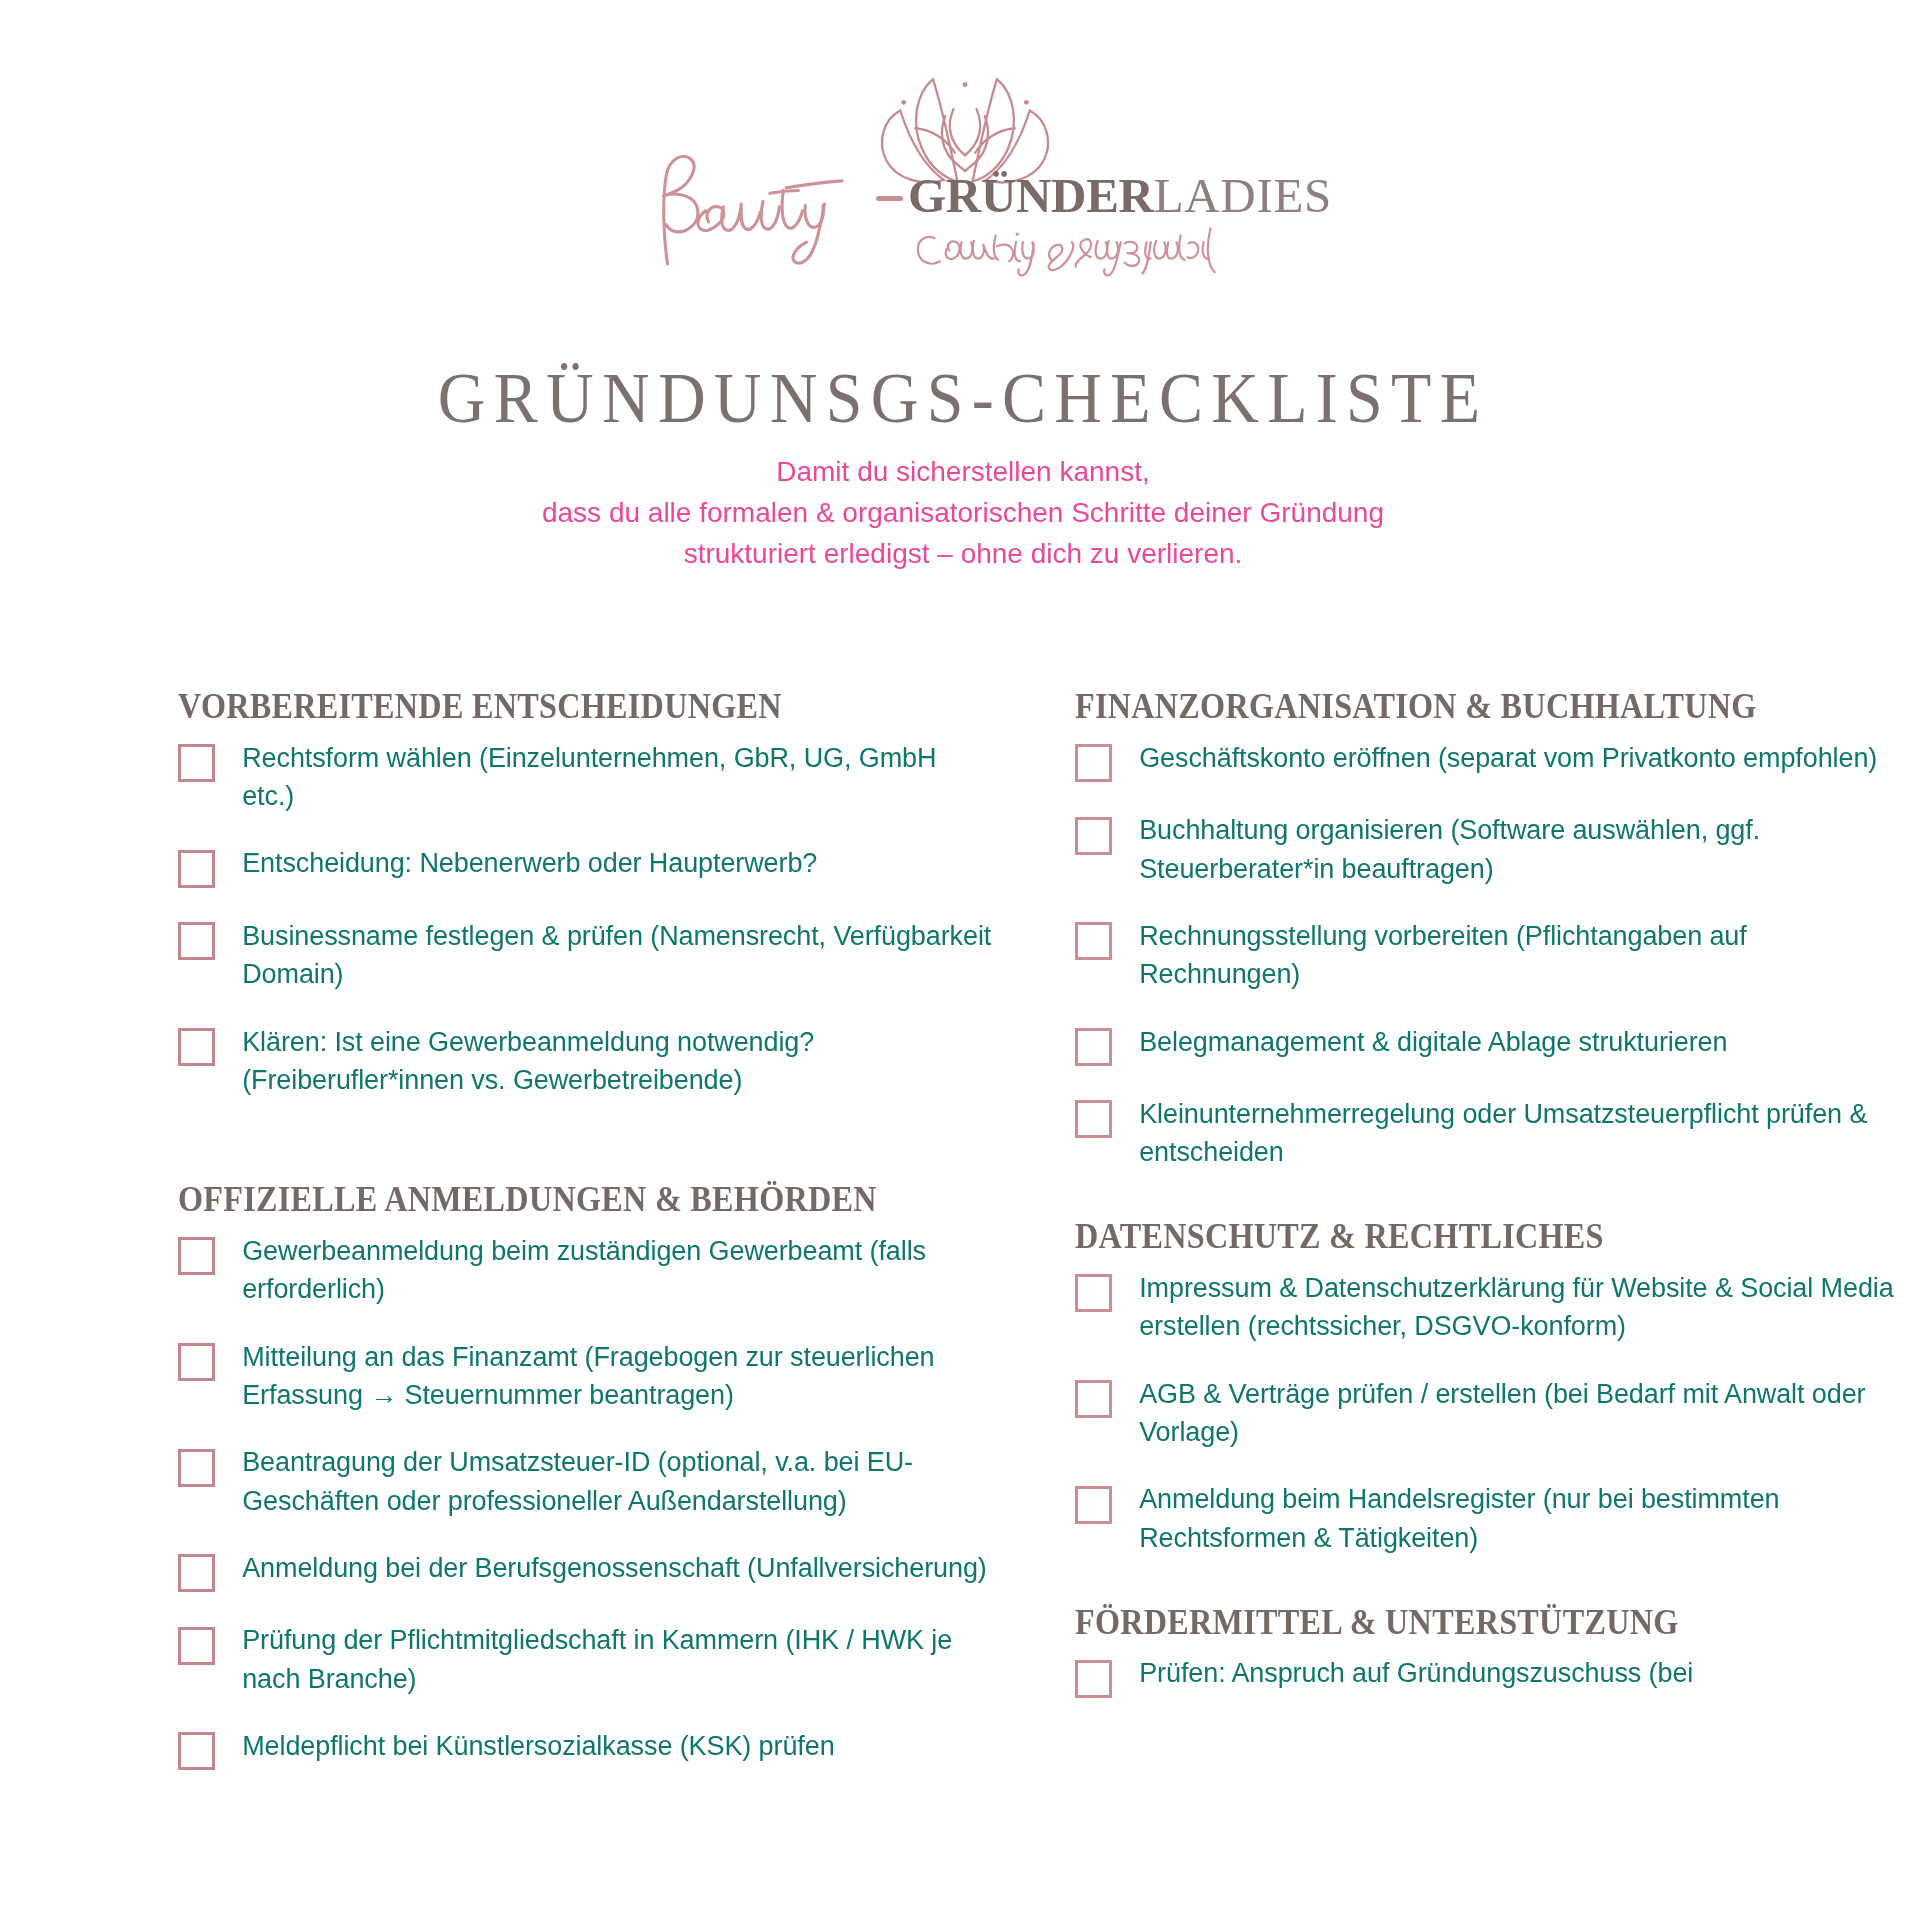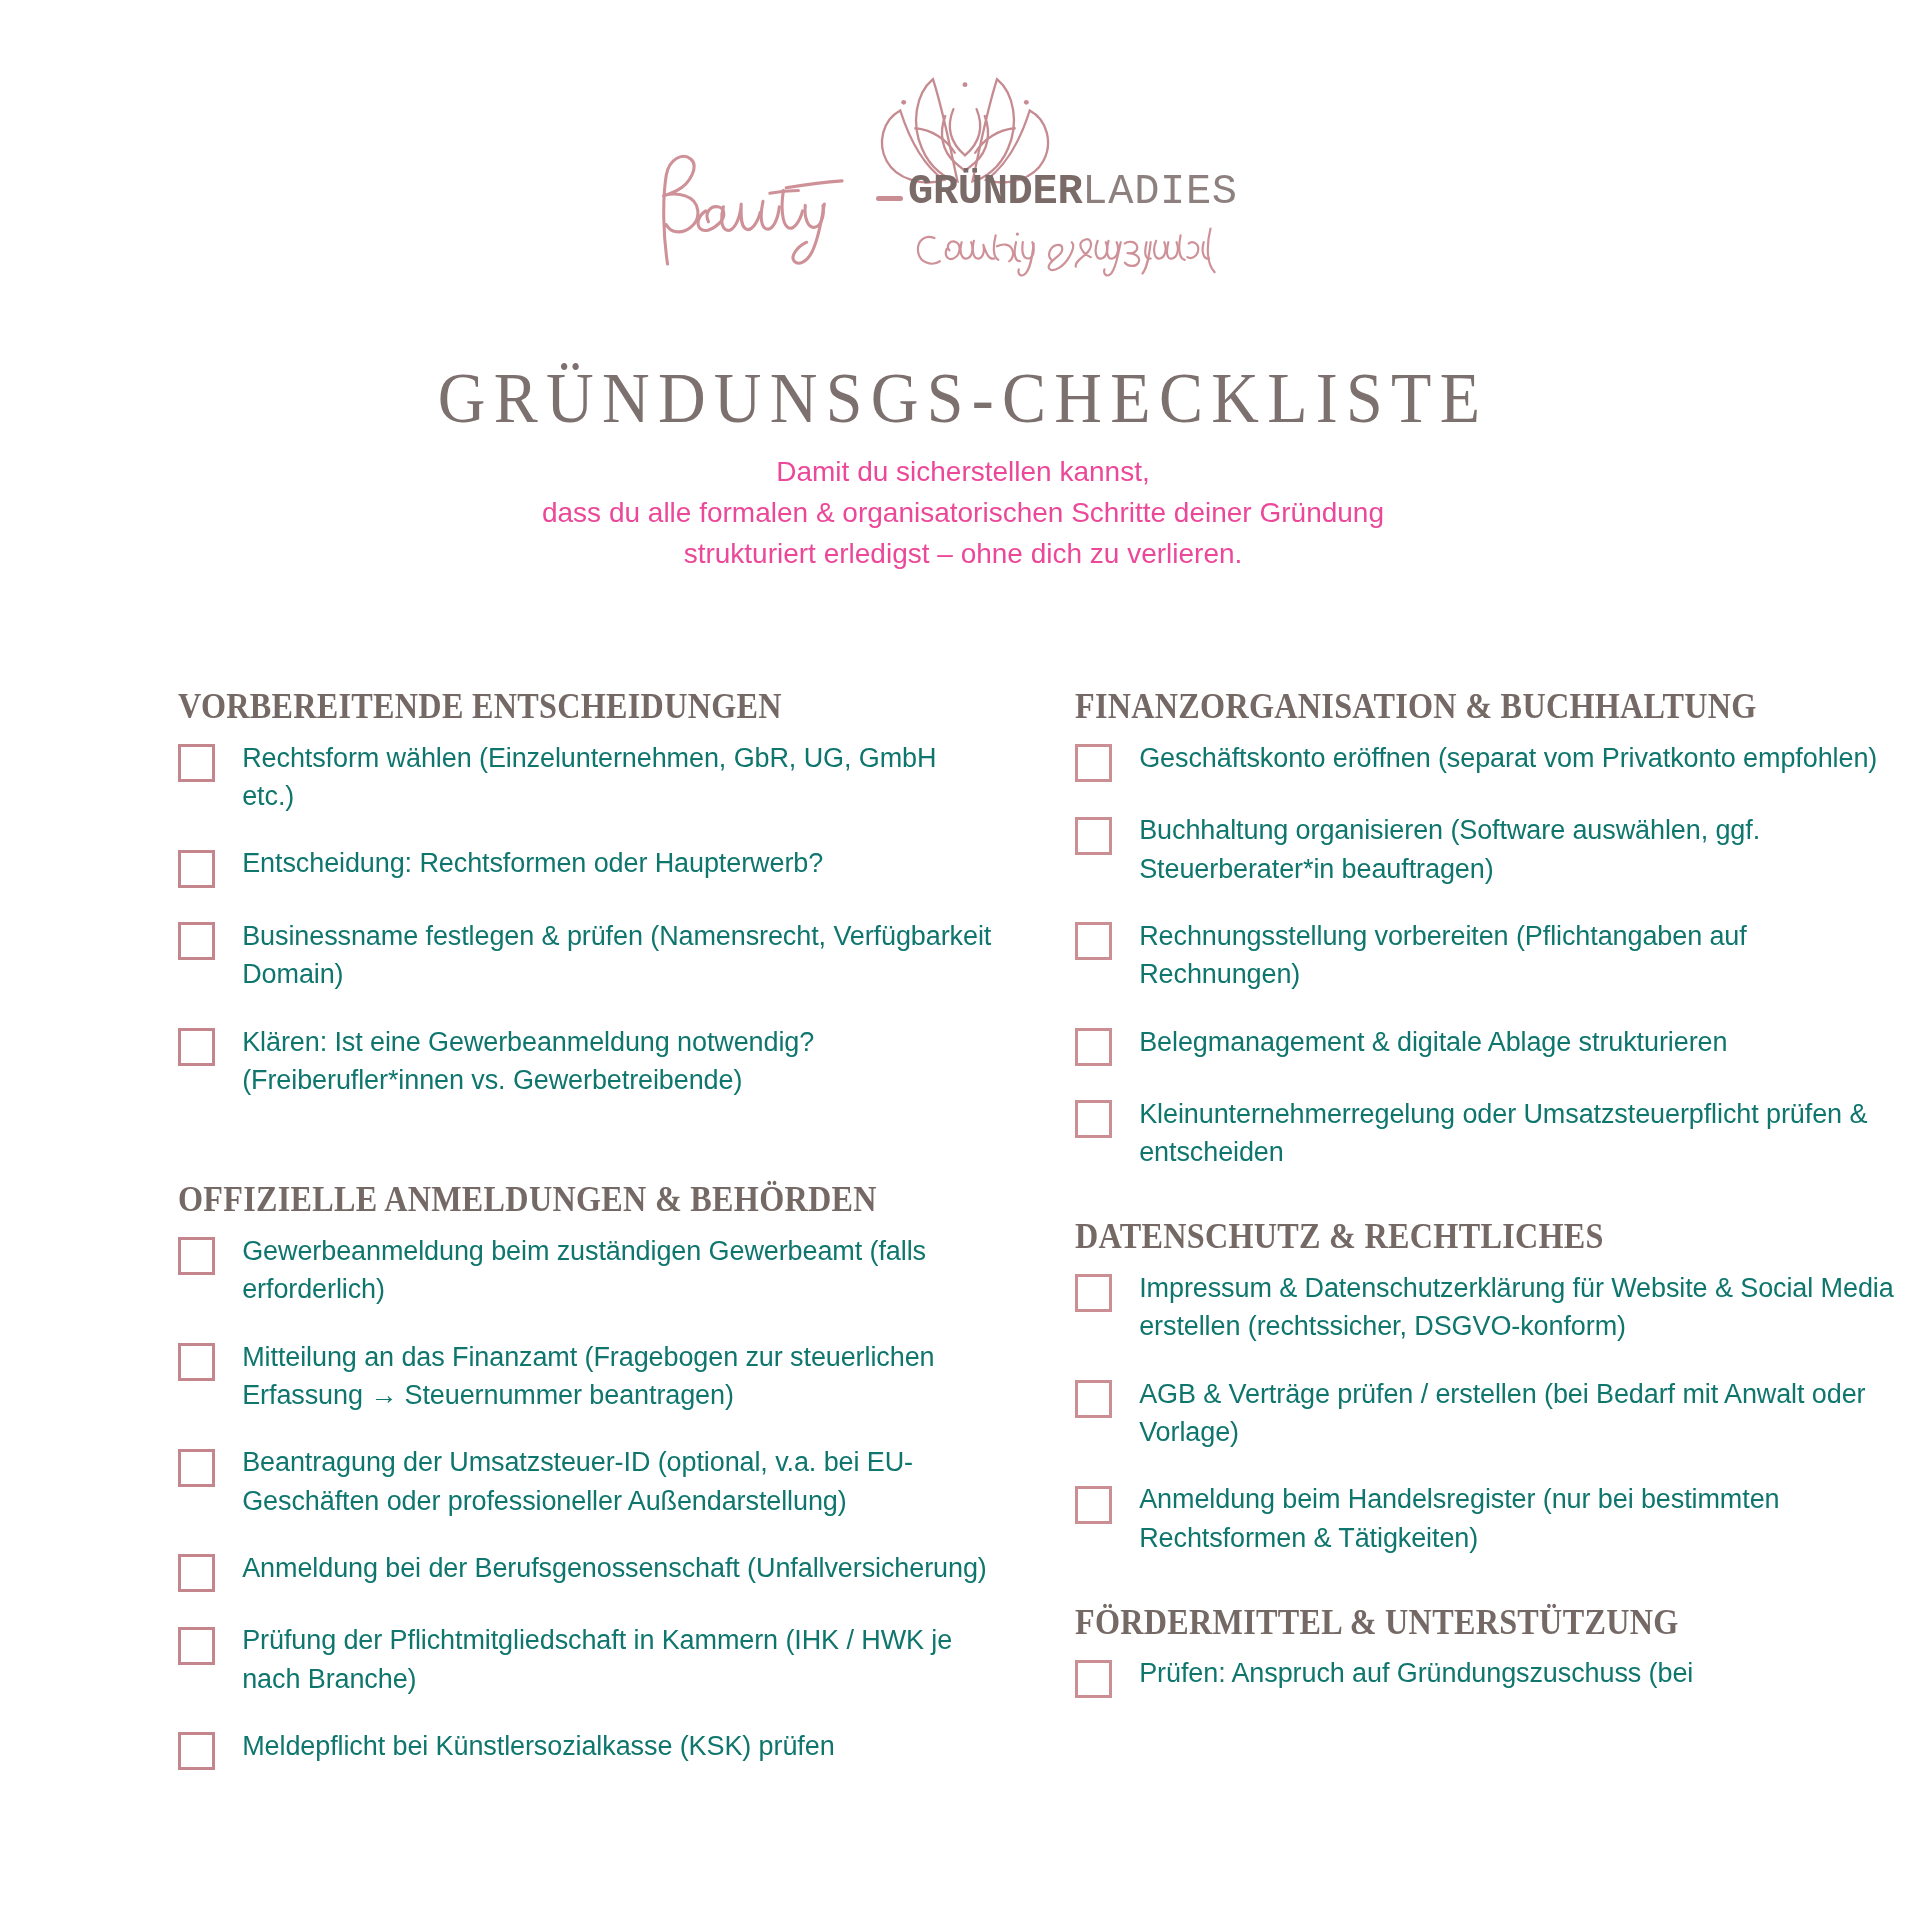--- a/index.html
+++ b/index.html
@@ -60,22 +60,22 @@
     position: absolute;
     left: 237px;
     top: -1.4px;
     width: 184px;
     height: 124px;
   }
   .logo-wordmark {
     position: absolute;
     left: 272px;
     top: 99px;
-    font-family: Liberation Mono, monospace;
-    font-size: 42px;
+    font-family: Liberation Serif, serif;
+    font-size: 49px;
     letter-spacing: -0.3px;
     white-space: nowrap;
     line-height: 1;
   }
   .logo-wordmark .wm-bold {
     font-weight: 700;
     color: #7a6a68;
   }
   .logo-wordmark .wm-light {
     font-weight: 400;
@@ -287,21 +287,21 @@
 
       <div class="section">
         <h2 class="sec-title">VORBEREITENDE ENTSCHEIDUNGEN</h2>
         <ul class="items">
           <li class="item">
             <span class="checkbox"></span>
             <span class="item-text">Rechtsform wählen (Einzelunternehmen, GbR, UG, GmbH etc.)</span>
           </li>
           <li class="item">
             <span class="checkbox"></span>
-            <span class="item-text">Entscheidung: Rechtsformen oder Haupterwerb?</span>
+            <span class="item-text">Entscheidung: Nebenerwerb oder Haupterwerb?</span>
           </li>
           <li class="item">
             <span class="checkbox"></span>
             <span class="item-text">Businessname festlegen &amp; prüfen (Namensrecht, Verfügbarkeit Domain)</span>
           </li>
           <li class="item">
             <span class="checkbox"></span>
             <span class="item-text">Klären: Ist eine Gewerbeanmeldung notwendig? (Freiberufler*innen vs. Gewerbetreibende)</span>
           </li>
         </ul>

